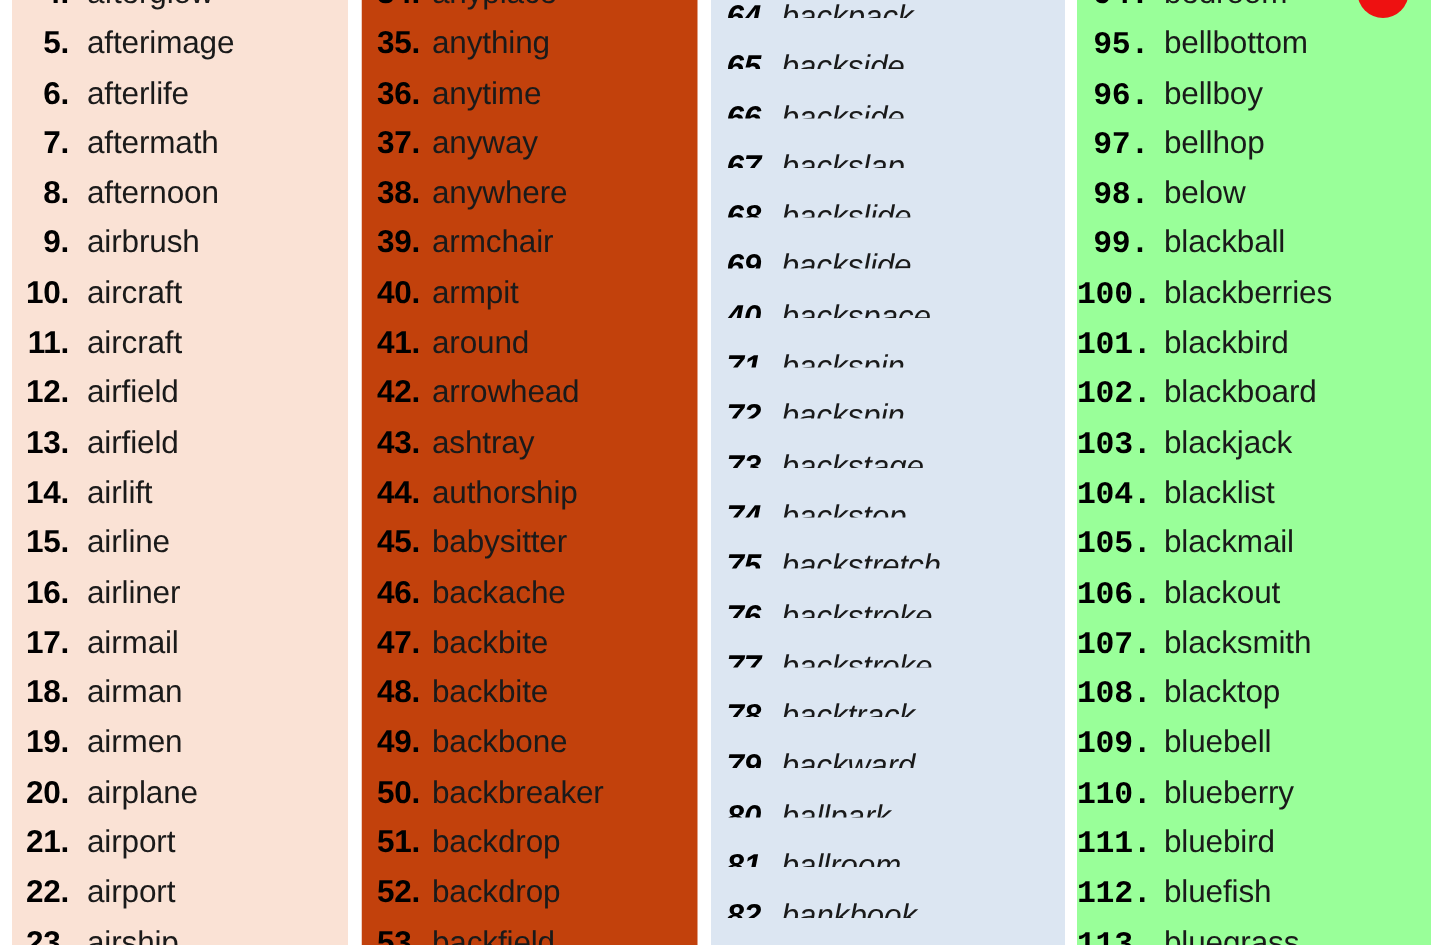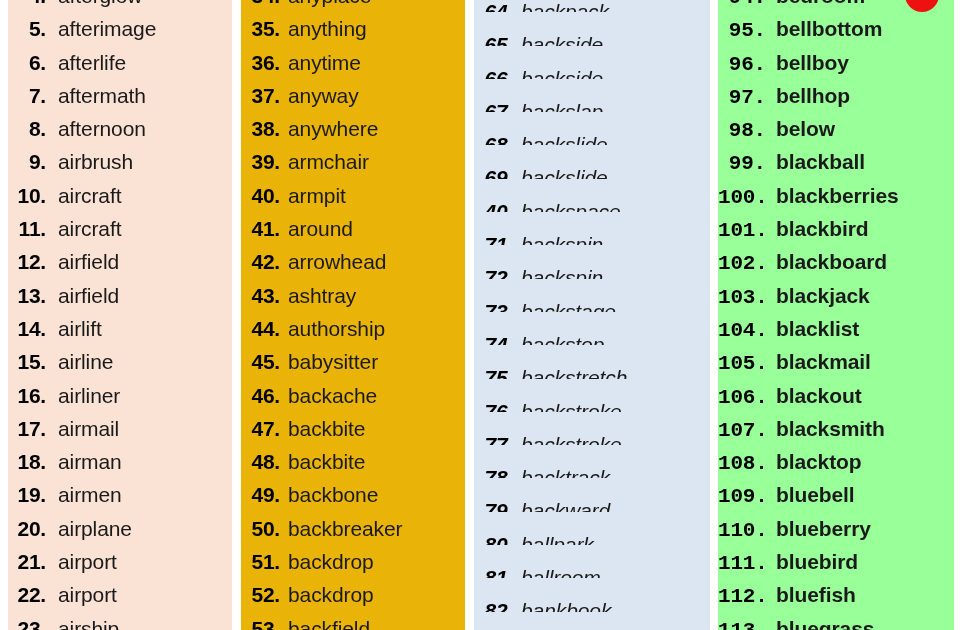--- a/index.html
+++ b/index.html
@@ -89,21 +89,21 @@
   .col-0 .num { width: 38px; padding-right: 0px; }
   .col-0 .word { padding-left: 12px; text-align: right; }
 
   .col-1 .num { width: 39px; }
   .col-1 .word { padding-left: 8px; }
 
   .col-2 .num { width: 39px; }
   .col-2 .word { padding-left: 8px; margin-top: 16px; }
 
   .col-3 .num { width: 48px; font-family: Liberation Mono, monospace; }
-  .col-3 .word { padding-left: 10px; font-weight: bold; }
+  .col-3 .word { padding-left: 10px; }
 
   .marker {
     position: absolute;
     border-radius: 50%;
     background: #ee1111;
   }
 </style>
 </head>
 <body>
 
@@ -191,21 +191,21 @@
             </div>
             <div class="row">
               <span class="num">23.</span>
               <span class="word">airship</span>
             </div>
           </div>
       </div>
     </div>
 
     <div class="column col-1">
-      <div class="col-inner" style="background: #eab308;">
+      <div class="col-inner" style="background: #c2410c;">
         <div class="rows">
             <div class="row">
               <span class="num">34.</span>
               <span class="word">anyplace</span>
             </div>
             <div class="row">
               <span class="num">35.</span>
               <span class="word">anything</span>
             </div>
             <div class="row">

